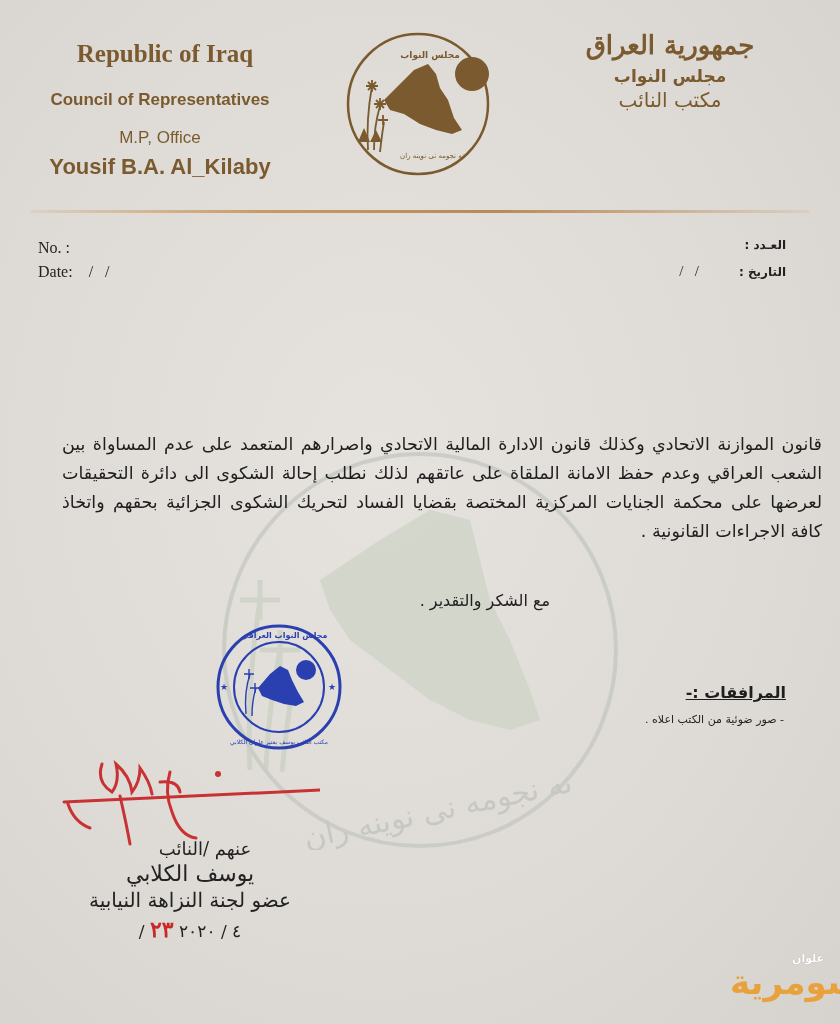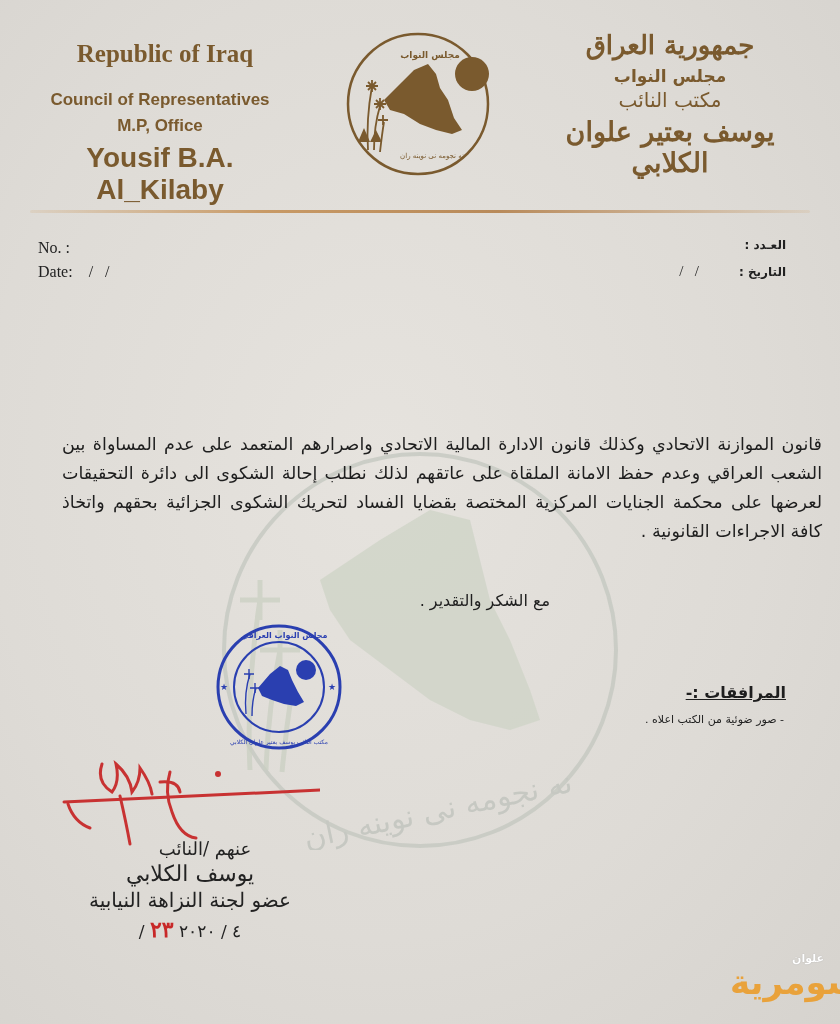--- a/index.html
+++ b/index.html
@@ -10,22 +10,22 @@
       position: relative;
     }
     .page {
       position: absolute; left: 0; top: 0; width: 840px; height: 1024px;
       background: radial-gradient(ellipse at 45% 45%, #e6e3de 0%, #dedbd6 60%, #d6d3ce 100%);
     }
     
     .hdr-left { position: absolute; left: 30px; top: 40px; width: 260px; text-align: center; color: #7a5a2e; }
     .hdr-left .rep { font-family: "Liberation Serif", serif; font-weight: bold; font-size: 25px; margin-left: 10px; text-align: center; }
     .hdr-left .council { font-weight: bold; font-size: 17px; margin-top: 22px; }
-    .hdr-left .office { font-weight: bold; font-size: 17px; margin-top: 6px; }
-    .hdr-left .name { font-weight: bold; font-size: 28px; margin-top: 6px; }
+    .hdr-left .office { font-weight: normal; font-size: 17px; margin-top: 18px; }
+    .hdr-left .name { font-weight: bold; font-size: 22px; margin-top: 6px; }
     
     .hdr-right { position: absolute; right: 40px; top: 30px; width: 260px; text-align: center; color: #7a5a2e; direction: rtl; }
     .hdr-right .rep-ar { font-family: "DejaVu Serif", serif; font-size: 26px; font-weight: bold; }
     .hdr-right .council-ar { font-family: "DejaVu Sans", sans-serif; font-weight: bold; font-size: 17px; margin-top: 6px; }
     .hdr-right .office-ar { font-family: "DejaVu Sans", sans-serif; font-size: 20px; margin-top: 2px; }
     .hdr-right .name-ar { font-family: "DejaVu Serif", serif; font-size: 27px; font-weight: bold; margin-top: 4px; }
     
     .emblem { position: absolute; left: 344px; top: 30px; width: 148px; height: 148px; }
     
     .divider { position: absolute; left: 30px; top: 210px; width: 780px; height: 3px;
@@ -87,21 +87,20 @@
     </g>
     <path d="M14 112 l6 -14 l6 14 l6 -12 l6 12 Z" fill="#7a5a2e"></path>
     <text x="86" y="28" font-size="9" fill="#7a5a2e" font-family="DejaVu Sans, sans-serif" font-weight="bold" text-anchor="middle">مجلس النواب</text>
     <text x="88" y="128" font-size="7" fill="#7a5a2e" font-family="DejaVu Sans, sans-serif" text-anchor="middle">نه نجومه نی نوینه ران</text>
   </svg>
 
   <div class="hdr-right">
     <div class="rep-ar">جمهورية العراق</div>
     <div class="council-ar">مجلس النواب</div>
     <div class="office-ar">مكتب النائب</div>
-    <div class="name-ar">يوسف بعتير علوان الكلابي</div>
   </div>
 
   <div class="divider"></div>
 
   <div class="meta-left">
     <div><span>No. :</span></div>
     <div><span>Date:</span>&nbsp;&nbsp;&nbsp;&nbsp;<span style="white-space:pre">/   /</span></div>
   </div>
   <div class="meta-right">
     <div><span>العـدد :</span></div>

